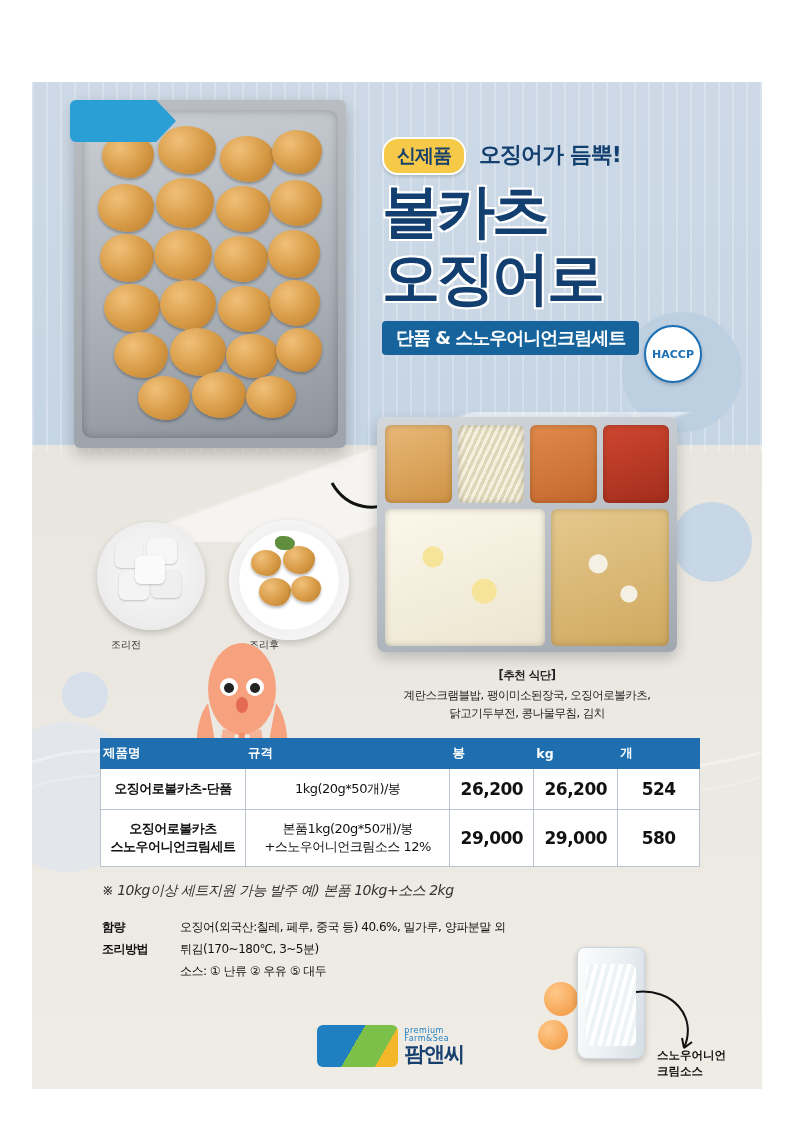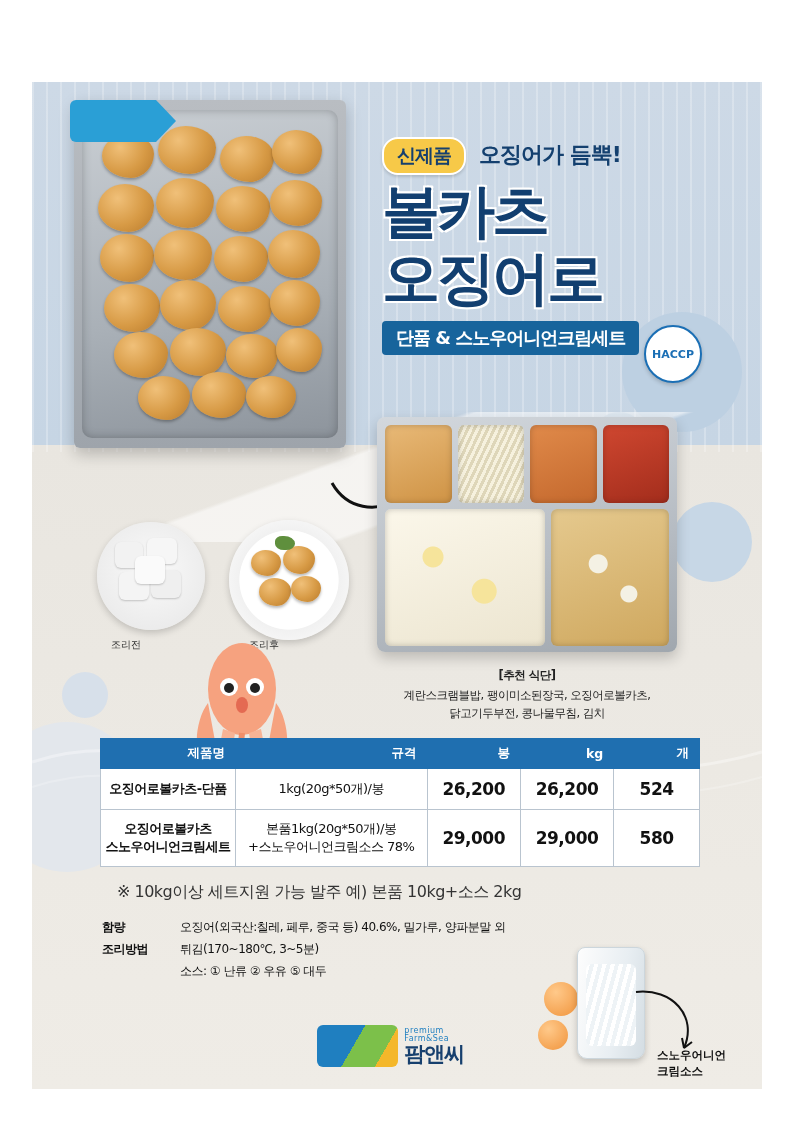--- a/index.html
+++ b/index.html
@@ -127,30 +127,30 @@
   }
   .recommend .title{font-weight:bold;margin-bottom:2px;display:block;}
 
   
   table.price{
     position:absolute;left:68px;top:656px;width:600px;border-collapse:collapse;
     background:#fff;font-size:13px;
   }
   table.price th{
     background:#1f6fb0;color:#fff;font-weight:bold;font-size:12.5px;
-    border:1px solid #1f6fb0;padding:6px 10px;text-align:right;
+    border:1px solid #1f6fb0;padding:6px 2px;text-align:left;
   }
   table.price td{
     border:1px solid #b9c4cf;padding:10px 4px;text-align:center;color:#111;
     letter-spacing:-.5px;
   }
   table.price td.num{font-weight:bold;font-size:17px;}
   table.price td.name{font-weight:bold;font-size:13px;line-height:1.35;}
   .note{
-    position:absolute;left:85px;top:800px;font-size:16px;color:#333;letter-spacing:-.5px;
+    position:absolute;left:70px;top:800px;font-size:14px;color:#333;letter-spacing:-.5px;font-style:italic;
   }
 
   
   .spec{position:absolute;left:70px;top:834px;font-size:12px;color:#111;line-height:1.85;letter-spacing:-.5px;}
   .spec .lbl{display:inline-block;width:78px;font-weight:bold;}
   .spec .lbl2{display:inline-block;width:78px;}
 
   
   .pouch{
     position:absolute;left:545px;top:865px;width:66px;height:110px;border-radius:8px 8px 10px 10px;
@@ -312,21 +312,21 @@
           <td class="num">26,200</td>
           <td class="num">524</td>
         </tr>
         <tr>
           <td class="name">
             <span>오징어로볼카츠</span><br>
             <span>스노우어니언크림세트</span>
           </td>
           <td>
             <span>본품1kg(20g*50개)/봉</span><br>
-            <span>+스노우어니언크림소스 78%</span>
+            <span>+스노우어니언크림소스 12%</span>
           </td>
           <td class="num">29,000</td>
           <td class="num">29,000</td>
           <td class="num">580</td>
         </tr>
       </tbody>
     </table>
 
     <div class="note">※ 10kg이상 세트지원 가능 발주 예) 본품 10kg+소스 2kg</div>
 

